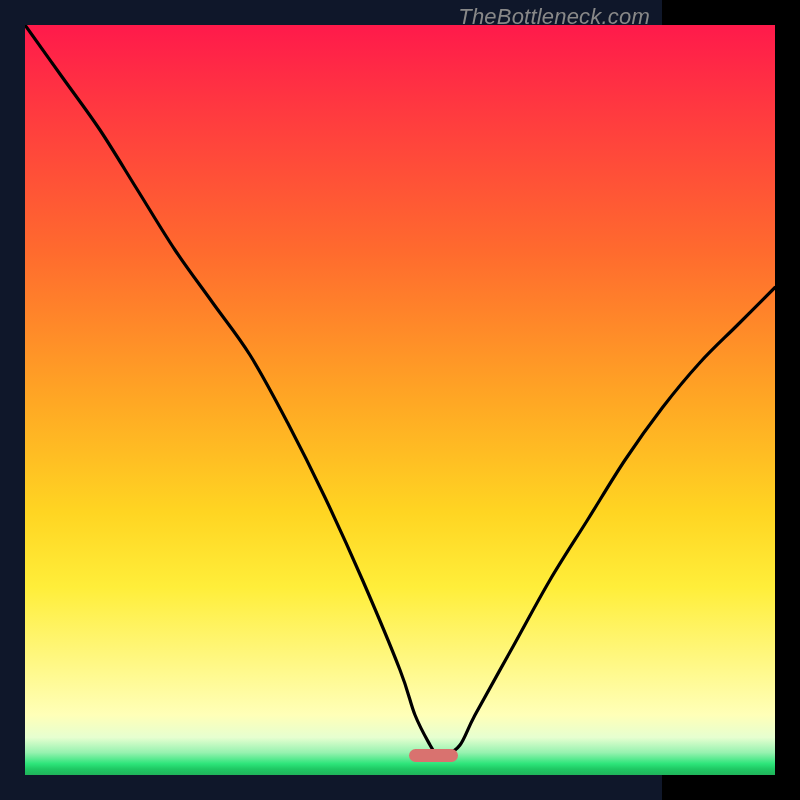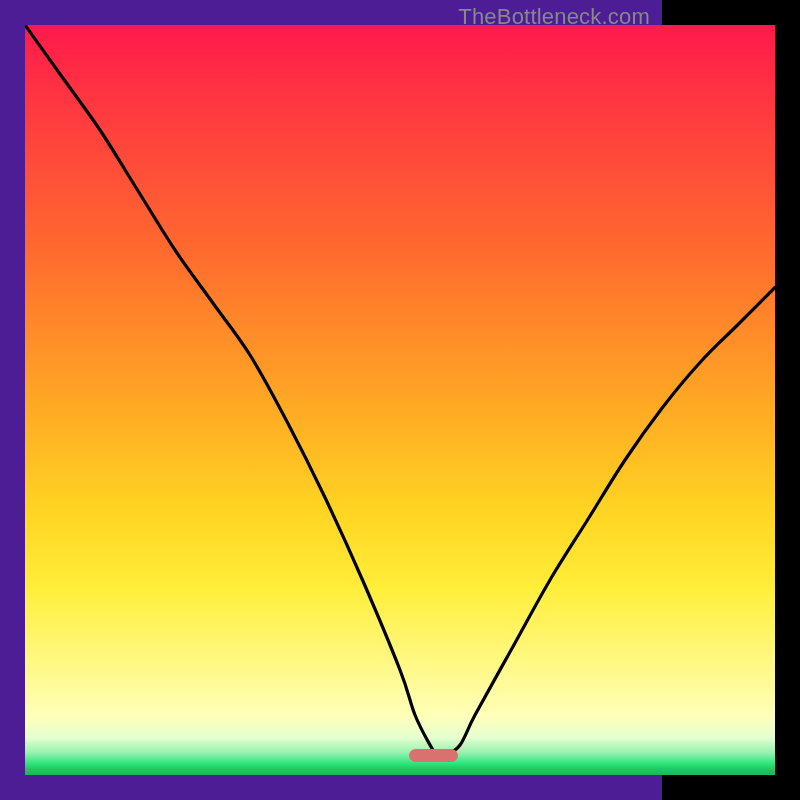--- a/index.html
+++ b/index.html
@@ -8,21 +8,22 @@
     width: 800px;
     height: 800px;
     background: #000;
     font-family: Arial, Helvetica, sans-serif;
     overflow: hidden;
   }
   .frame {
     position: relative;
     width: 662px;
     height: 800px;
-    background: #4c1d95;
+    background: #0f172a;
+    font-style: italic;
   }
   .watermark {
     position: absolute;
     top: 4px;
     right: 12px;
     color: #888;
     font-size: 22px;
     font-weight: 500;
     z-index: 10;
     letter-spacing: 0.2px;

